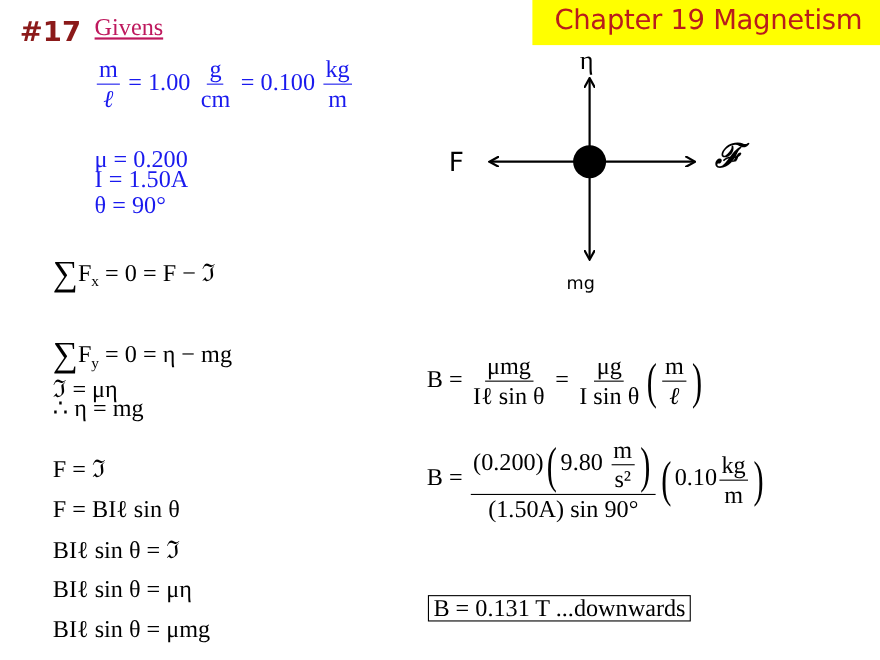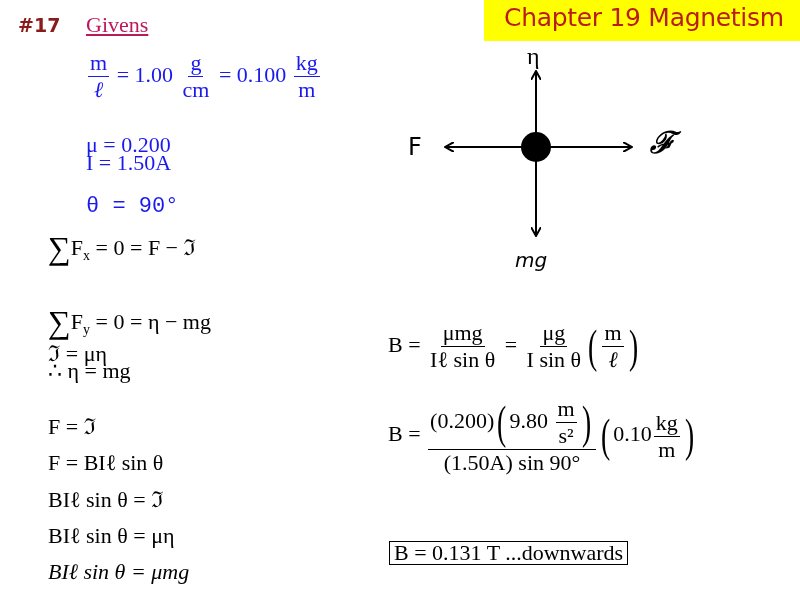--- a/index.html
+++ b/index.html
@@ -1,21 +1,21 @@
 <!DOCTYPE html>
 <html><head>
 <meta charset="utf-8">
 <style>
   html, body { margin:0; padding:0; }
   body { width:800px; height:600px; position:relative; background:#ffffff; overflow:hidden;
          font-family:"Liberation Serif", serif; color:#000; }
   .abs { position:absolute; }
   .banner { left:484px; top:0; width:316px; height:41px; background:#ffff00; }
   .banner-text { left:504px; top:3px; font-family:"DejaVu Sans", sans-serif; font-size:25px; color:#b91c1c; white-space:nowrap; letter-spacing:-0.3px; }
-  .probnum { left:18px; top:14px; font-family:"DejaVu Sans", sans-serif; font-weight:bold; font-size:19px; color:#8b1a1a; }
+  .probnum { left:18px; top:14px; font-family:"DejaVu Sans", sans-serif; font-weight:bold; font-size:25px; color:#8b1a1a; }
   .givens-title { left:86px; top:12px; font-size:22px; color:#be185d; text-decoration:underline; }
   .blue { color:#1a1aee; }
   .eq { font-size:22px; white-space:nowrap; line-height:1; }
   .frac { display:inline-flex; flex-direction:column; align-items:center; vertical-align:middle; margin:0 2px; }
   .frac .num { padding:0 2px 2px; border-bottom:1.5px solid currentColor; }
   .frac .den { padding:2px 2px 0; }
   .paren { font-size:46px; font-weight:lighter; vertical-align:middle; transform:scaleX(0.6); display:inline-block; }
   .sigma { font-size:32px; vertical-align:-4px; }
   sub, sup { font-size:14px; }
   .ital { font-style:italic; }
@@ -43,51 +43,51 @@
     <span class="den">cm</span>
   </span>
   <span>= 0.100</span>
   <span class="frac">
     <span class="num">kg</span>
     <span class="den">m</span>
   </span>
 </div>
 <div class="abs eq blue" style="left:86px; top:117px;margin-top:17px;">μ = 0.200</div>
 <div class="abs eq blue" style="left:86px; top:152px;">I = 1.50A</div>
-<div class="abs eq blue" style="left:86px; top:196px;font-family:Liberation Mono, monospace;">θ = 90°</div>
+<div class="abs eq blue" style="left:86px; top:176px;">θ = 90°</div>
 
 <div class="abs eq" style="left:48px; top:232px;">
   <span class="sigma">∑</span><span>F</span><sub>x</sub><span> = 0 = F − ℑ</span>
 </div>
 <div class="abs eq" style="left:48px; top:306px;">
   <span class="sigma">∑</span><span>F</span><sub>y</sub><span> = 0 = η − mg</span>
 </div>
 
 <div class="abs eq" style="left:48px; top:343px;">ℑ = μη</div>
 <div class="abs eq" style="left:48px; top:360px;">∴ η = mg</div>
 <div class="abs eq" style="left:48px; top:416px;">F = ℑ</div>
 <div class="abs eq" style="left:48px; top:452px;">F = BIℓ sin θ</div>
 <div class="abs eq" style="left:48px; top:489px;">BIℓ sin θ = ℑ</div>
 <div class="abs eq" style="left:48px; top:525px;">BIℓ sin θ = μη</div>
-<div class="abs eq" style="left:48px; top:561px;font-style:italic;">BIℓ sin θ = μmg</div>
+<div class="abs eq" style="left:48px; top:561px;">BIℓ sin θ = μmg</div>
 
 <svg width="800" height="600">
   <defs>
     <marker id="ah" markerWidth="10" markerHeight="10" refX="8" refY="5" orient="auto" markerUnits="userSpaceOnUse">
       <path d="M0,0 L9,5 L0,10" fill="none" stroke="#000" stroke-width="2"></path>
     </marker>
   </defs>
   <line x1="536" y1="147" x2="536" y2="72" stroke="#000" stroke-width="2" marker-end="url(#ah)"></line>
   <line x1="536" y1="147" x2="536" y2="235" stroke="#000" stroke-width="2" marker-end="url(#ah)"></line>
   <line x1="536" y1="147" x2="446" y2="147" stroke="#000" stroke-width="2" marker-end="url(#ah)"></line>
   <line x1="536" y1="147" x2="631" y2="147" stroke="#000" stroke-width="2" marker-end="url(#ah)"></line>
   <circle cx="536" cy="147" r="15" fill="#000"></circle>
 </svg>
 <div class="abs eq" style="left:527px; top:44px; font-size:24px;">η</div>
-<div class="abs label-sans" style="left:515px; top:248px; font-size:20px;font-style:italic;">mg</div>
+<div class="abs label-sans" style="left:515px; top:248px; font-size:16px;">mg</div>
 <div class="abs label-sans" style="left:408px; top:133px; font-size:24px;">F</div>
 <div class="abs eq ital" style="left:650px; top:128px; font-size:30px; font-weight:bold;">ℱ</div>
 
 <div class="abs eq" style="left:388px; top:322px;">
   <span>B =</span>
   <span class="frac">
     <span class="num">μmg</span>
     <span class="den">Iℓ sin θ</span>
   </span>
   <span>=</span>

